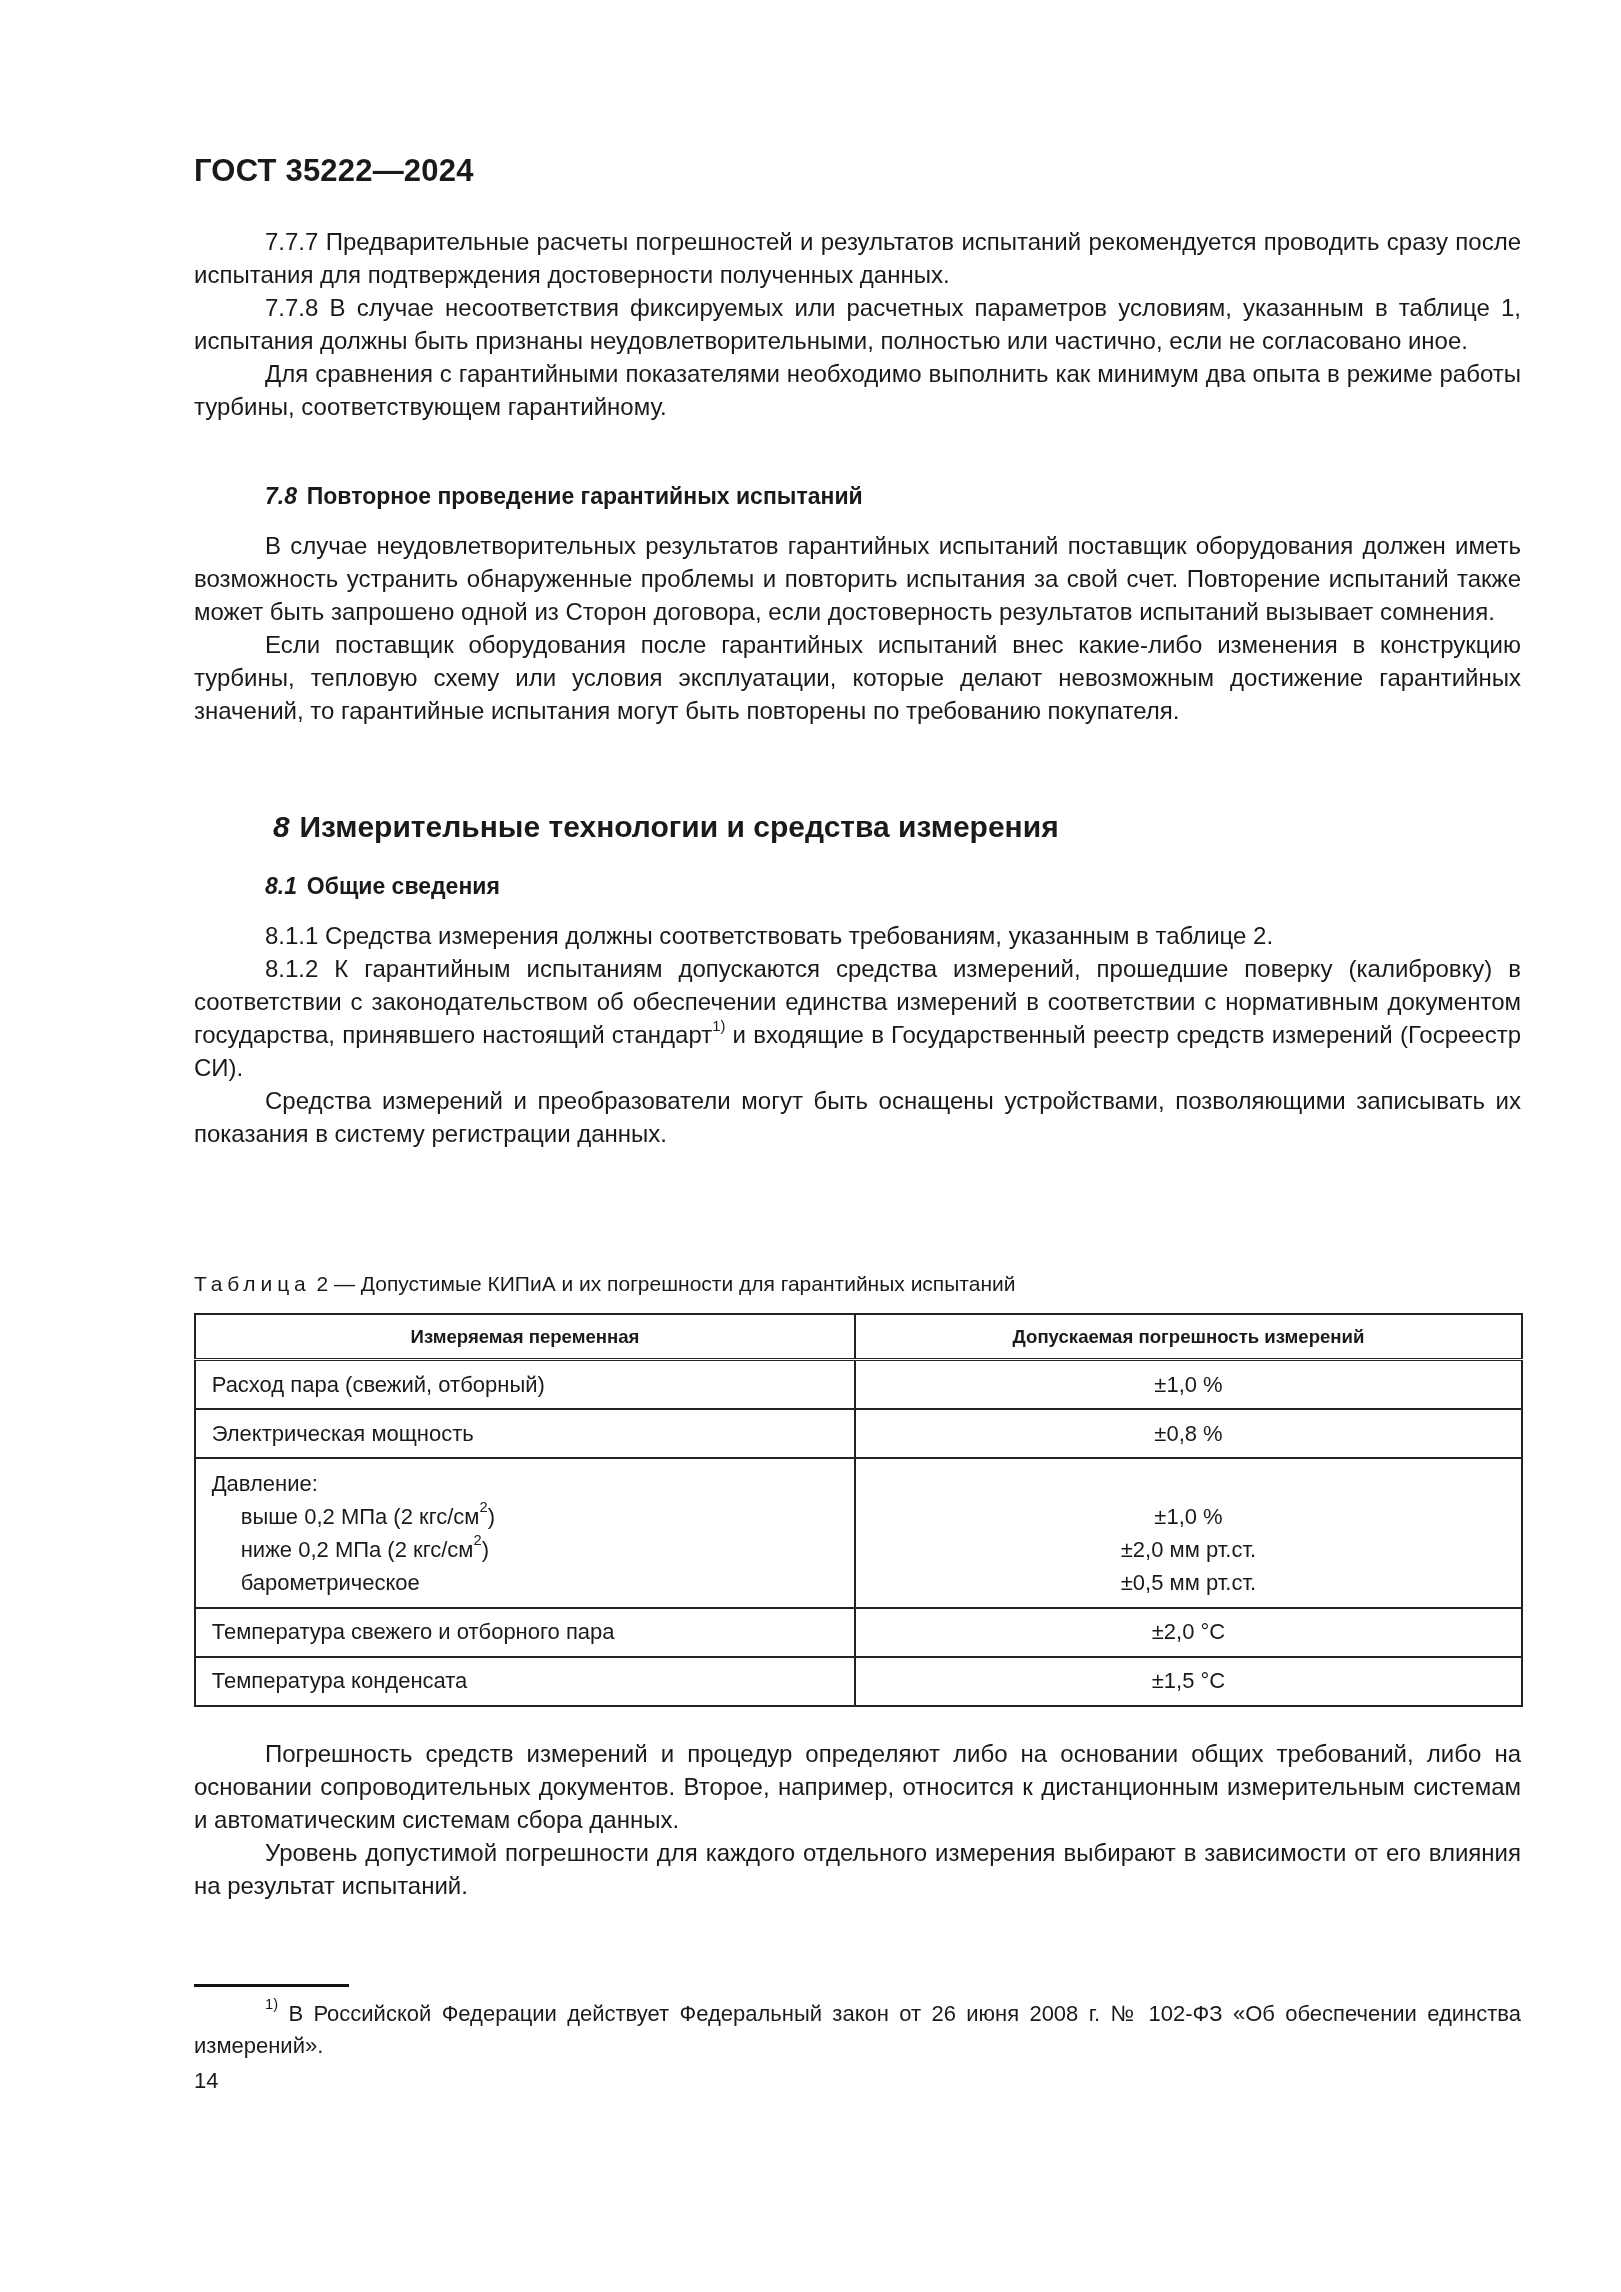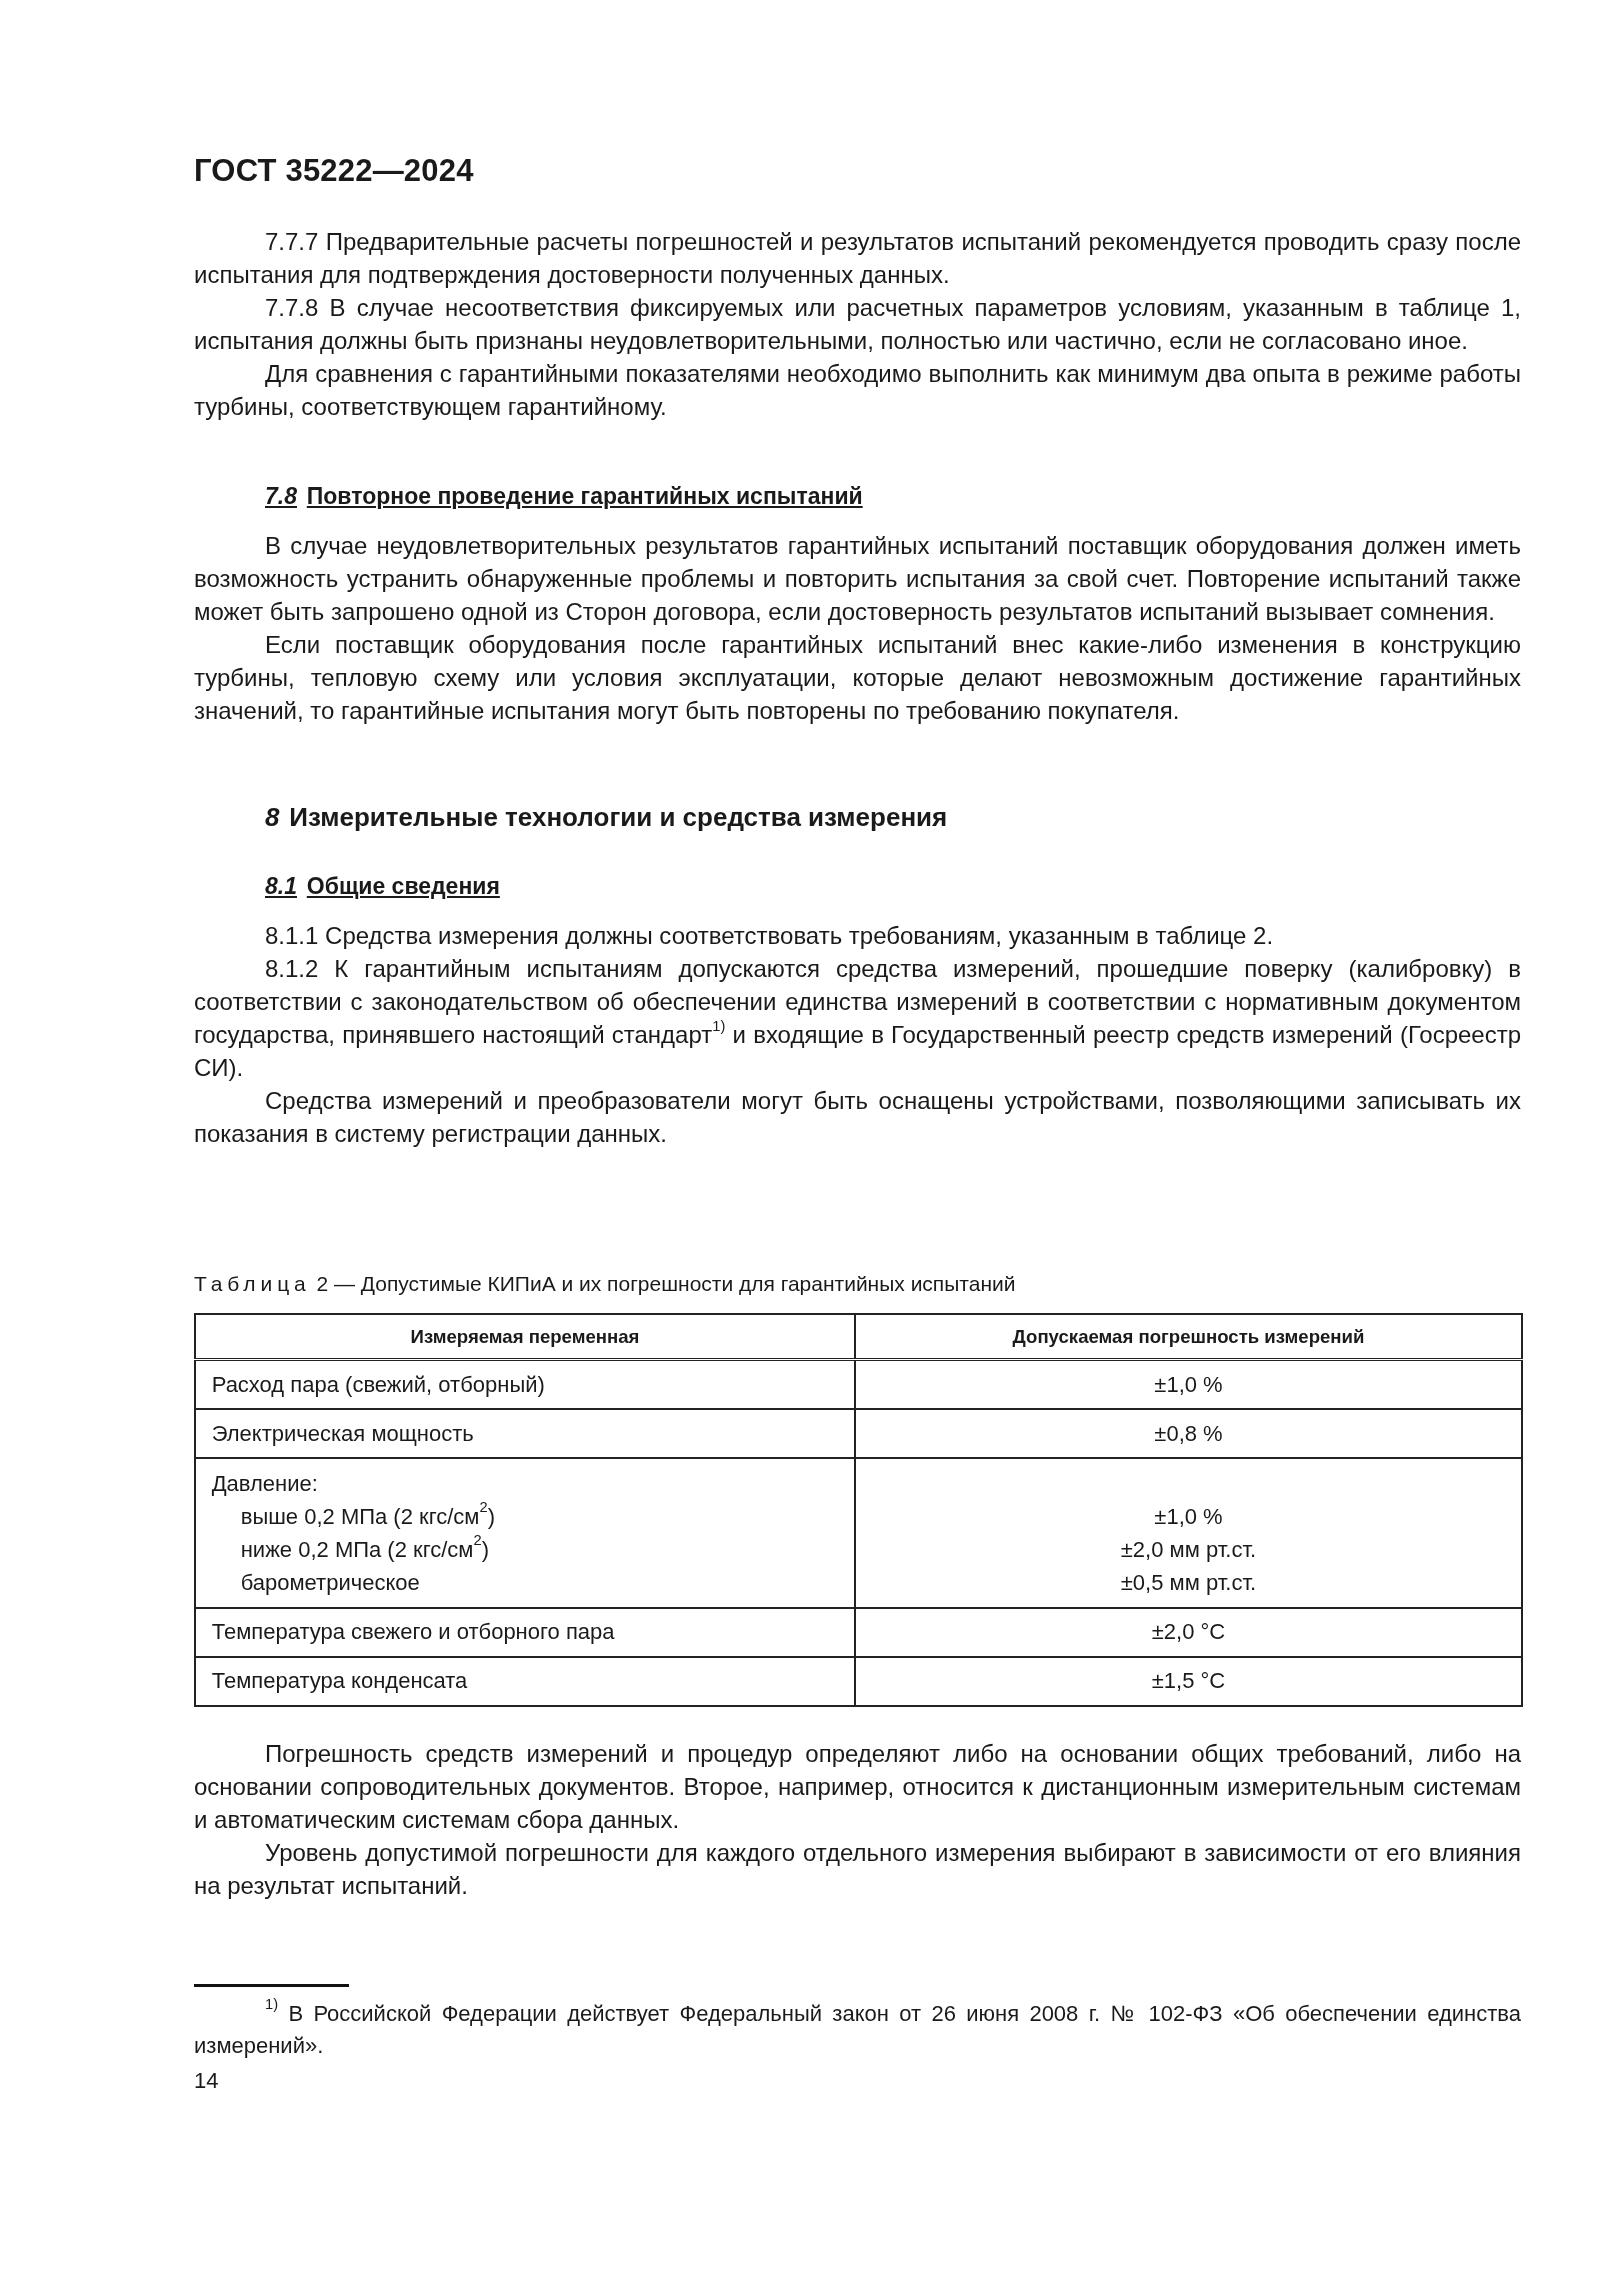--- a/index.html
+++ b/index.html
@@ -11,24 +11,24 @@
     .doc-id {
       position: absolute; top: 153px; left: 0;
       font-size: 31px; font-weight: bold; letter-spacing: 0.2px;
     }
     .p {
       font-size: 24px; line-height: 33px; text-align: justify;
       text-indent: 71px; margin: 0;
     }
     .block { position: absolute; left: 0; width: 1327px; }
     .h2 {
-      font-size: 23px; font-weight: bold; margin: 0; padding-left: 71px; text-decoration: underline;
+      font-size: 23px; font-weight: bold; margin: 0; padding-left: 71px;
     }
     .h1 {
-      font-size: 26px; font-weight: bold; margin: 0; padding-left: 71px;
+      font-size: 30px; font-weight: bold; margin: 8px; padding-left: 71px;
     }
     .num-it { font-style: italic; margin-right: 9.8px; }
     sup { font-size: 14.7px; line-height: 0; vertical-align: 11.8px; }
     .tbl-caption { font-size: 21px; }
     .spaced { letter-spacing: 4.9px; }
     table {
       border-collapse: collapse; width: 1327px; font-size: 22px;
       table-layout: fixed;
     }
     td, th { border: 2px solid #222; padding: 0 15.7px; }

